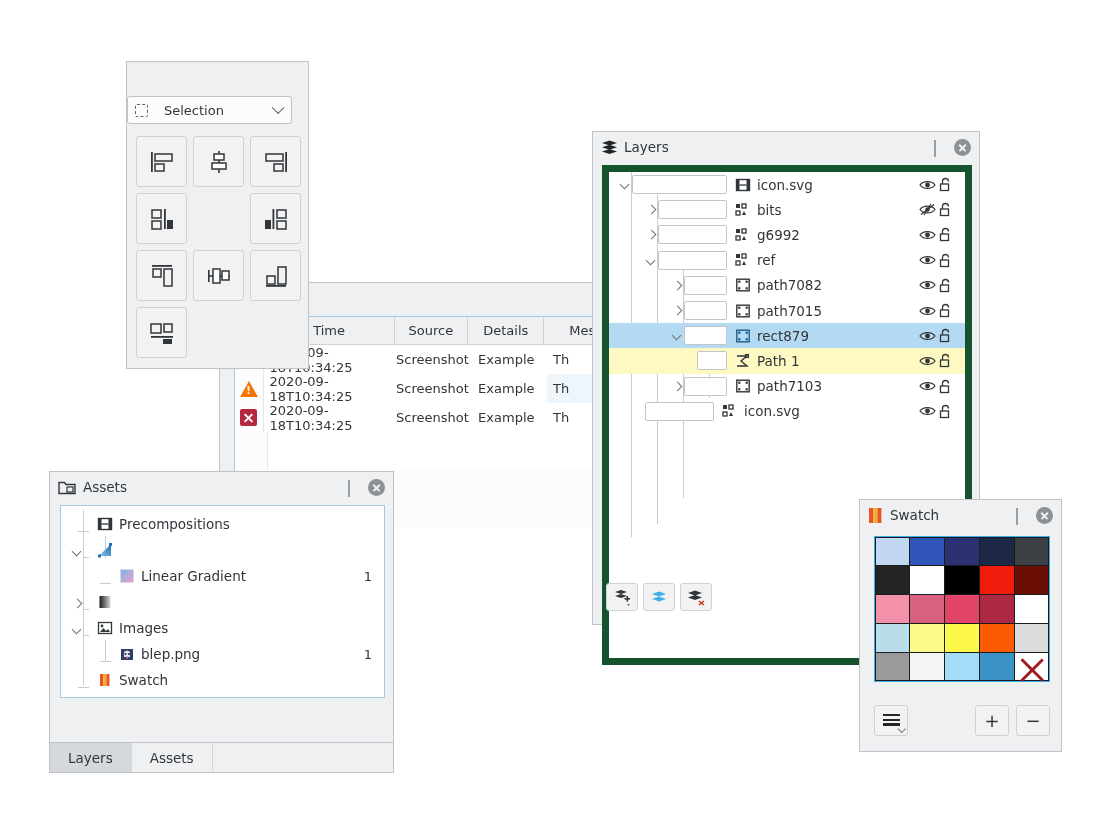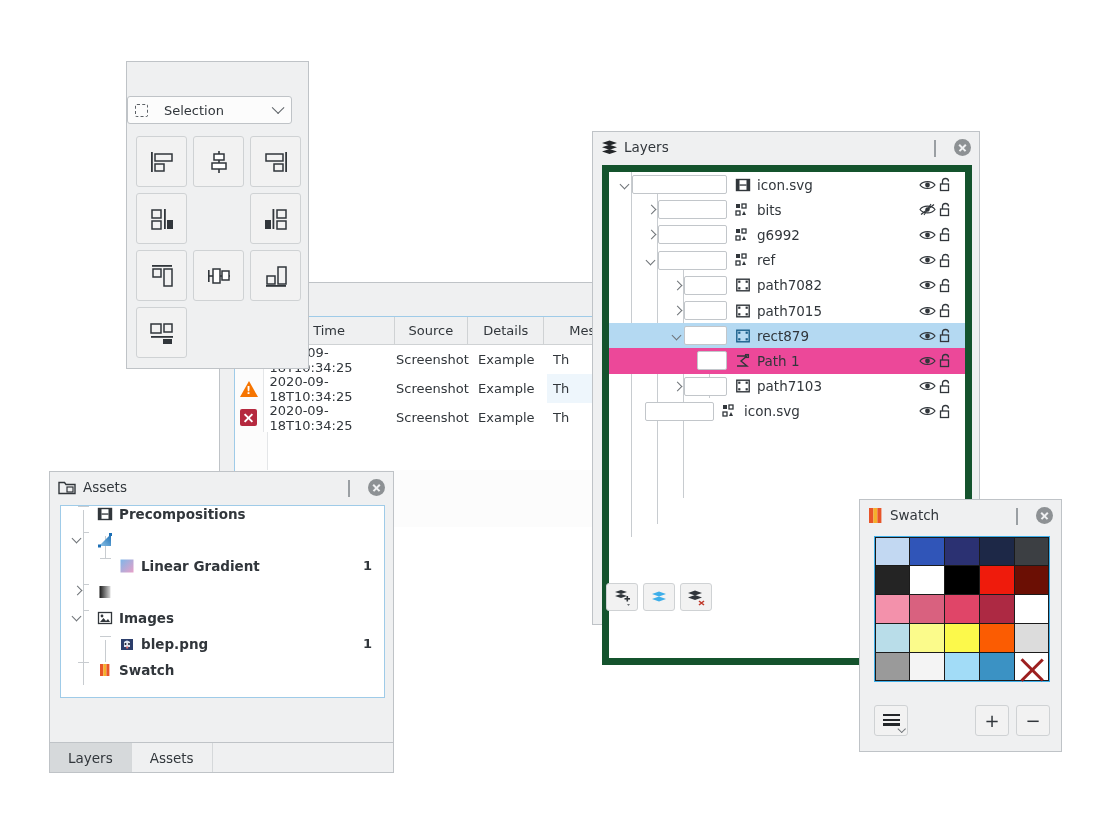--- a/index.html
+++ b/index.html
@@ -61,39 +61,39 @@
   .li-err:before{transform:rotate(45deg);} .li-err:after{transform:rotate(-45deg);}
   .lrow-empty{height:38px;background:#fff;display:flex;}
   .lrow-empty .c-ico{width:33px;background:#fcfcfc;border-right:1px solid #e4e6e8;}
 
   
   #layers { left:592px; top:131px; width:388px; height:494px; }
   .layers-icon{width:16px;height:14px;position:relative;}
   .ltree { position:absolute; left:9px; top:33px; width:370px; height:500px; background:#fff; border:7px solid #14532d; overflow:hidden;}
   .lrw { height:25.2px; display:flex; align-items:center; position:relative; font-size:13.5px; }
   .lrw.sel { background:#b4d9f2; }
-  .lrw.sub { background:#ec4899; }
+  .lrw.sub { background:#fef9c3; }
   .exp { width:13px; height:13px; flex:0 0 auto; position:relative; }
   .exp.down:after{content:"";position:absolute;left:2px;top:3px;width:6px;height:6px;border-right:1.5px solid #6e7377;border-bottom:1.5px solid #6e7377;transform:rotate(45deg);}
   .exp.right:after{content:"";position:absolute;left:3px;top:3px;width:6px;height:6px;border-right:1.5px solid #6e7377;border-bottom:1.5px solid #6e7377;transform:rotate(-45deg);}
   .namebox { height:19px; background:#fff; border:1px solid #c2c6ca; border-radius:2px; flex:0 0 auto;}
   .ticon { width:16px; height:16px; margin:0 6px 0 8px; flex:0 0 auto; }
   .lname { flex:1; }
   .eye { width:20px; text-align:center; flex:0 0 auto; }
   .lock { width:26px; text-align:center; flex:0 0 auto; }
   .tline { position:absolute; border-left:1px solid #c8ccd0; }
   .lbar { position:absolute; left:9px; bottom:9px; width:370px; height:36px; display:flex; align-items:center; padding:0 4px; }
   .tbtn { width:32px; height:28px; background:#f2f2f2; border:1px solid #cfd2d4; border-radius:3px; margin-right:5px;
           display:flex;align-items:center;justify-content:center;}
   .spacer { flex:1; }
 
   
   #assets { left:49px; top:471px; width:345px; height:272px; }
   .atree { position:absolute; left:10px; top:33px; width:325px; height:193px; background:#fff; border:1px solid #9fcbe8; }
-  .arw { height:26px; display:flex; align-items:flex-start; font-size:13.5px; position:relative;font-weight:bold; }
+  .arw { height:26px; display:flex; align-items:flex-end; font-size:13.5px; position:relative; }
   .arw .cnt { margin-right:12px; font-size:13px;}
   .tabbar { position:absolute; left:49px; top:743px; width:345px; height:30px; background:#eff0f1; border:1px solid #bfc3c7; border-top:none; display:flex; }
   .tab { padding:0 18px; display:flex; align-items:center; font-size:13.5px; border-right:1px solid #d5d8da; }
   .tab.active { background:#d6d9db; }
 
   
   #swatch { left:859px; top:499px; width:203px; height:253px; }
   .sw-icon{width:15px;height:17px;position:relative;}
   .swgrid { position:absolute; left:14px; top:36px; width:176px; height:146px; border:1px solid #3daee9; display:grid;
             grid-template-columns:repeat(5,1fr); grid-template-rows:repeat(5,1fr); }

